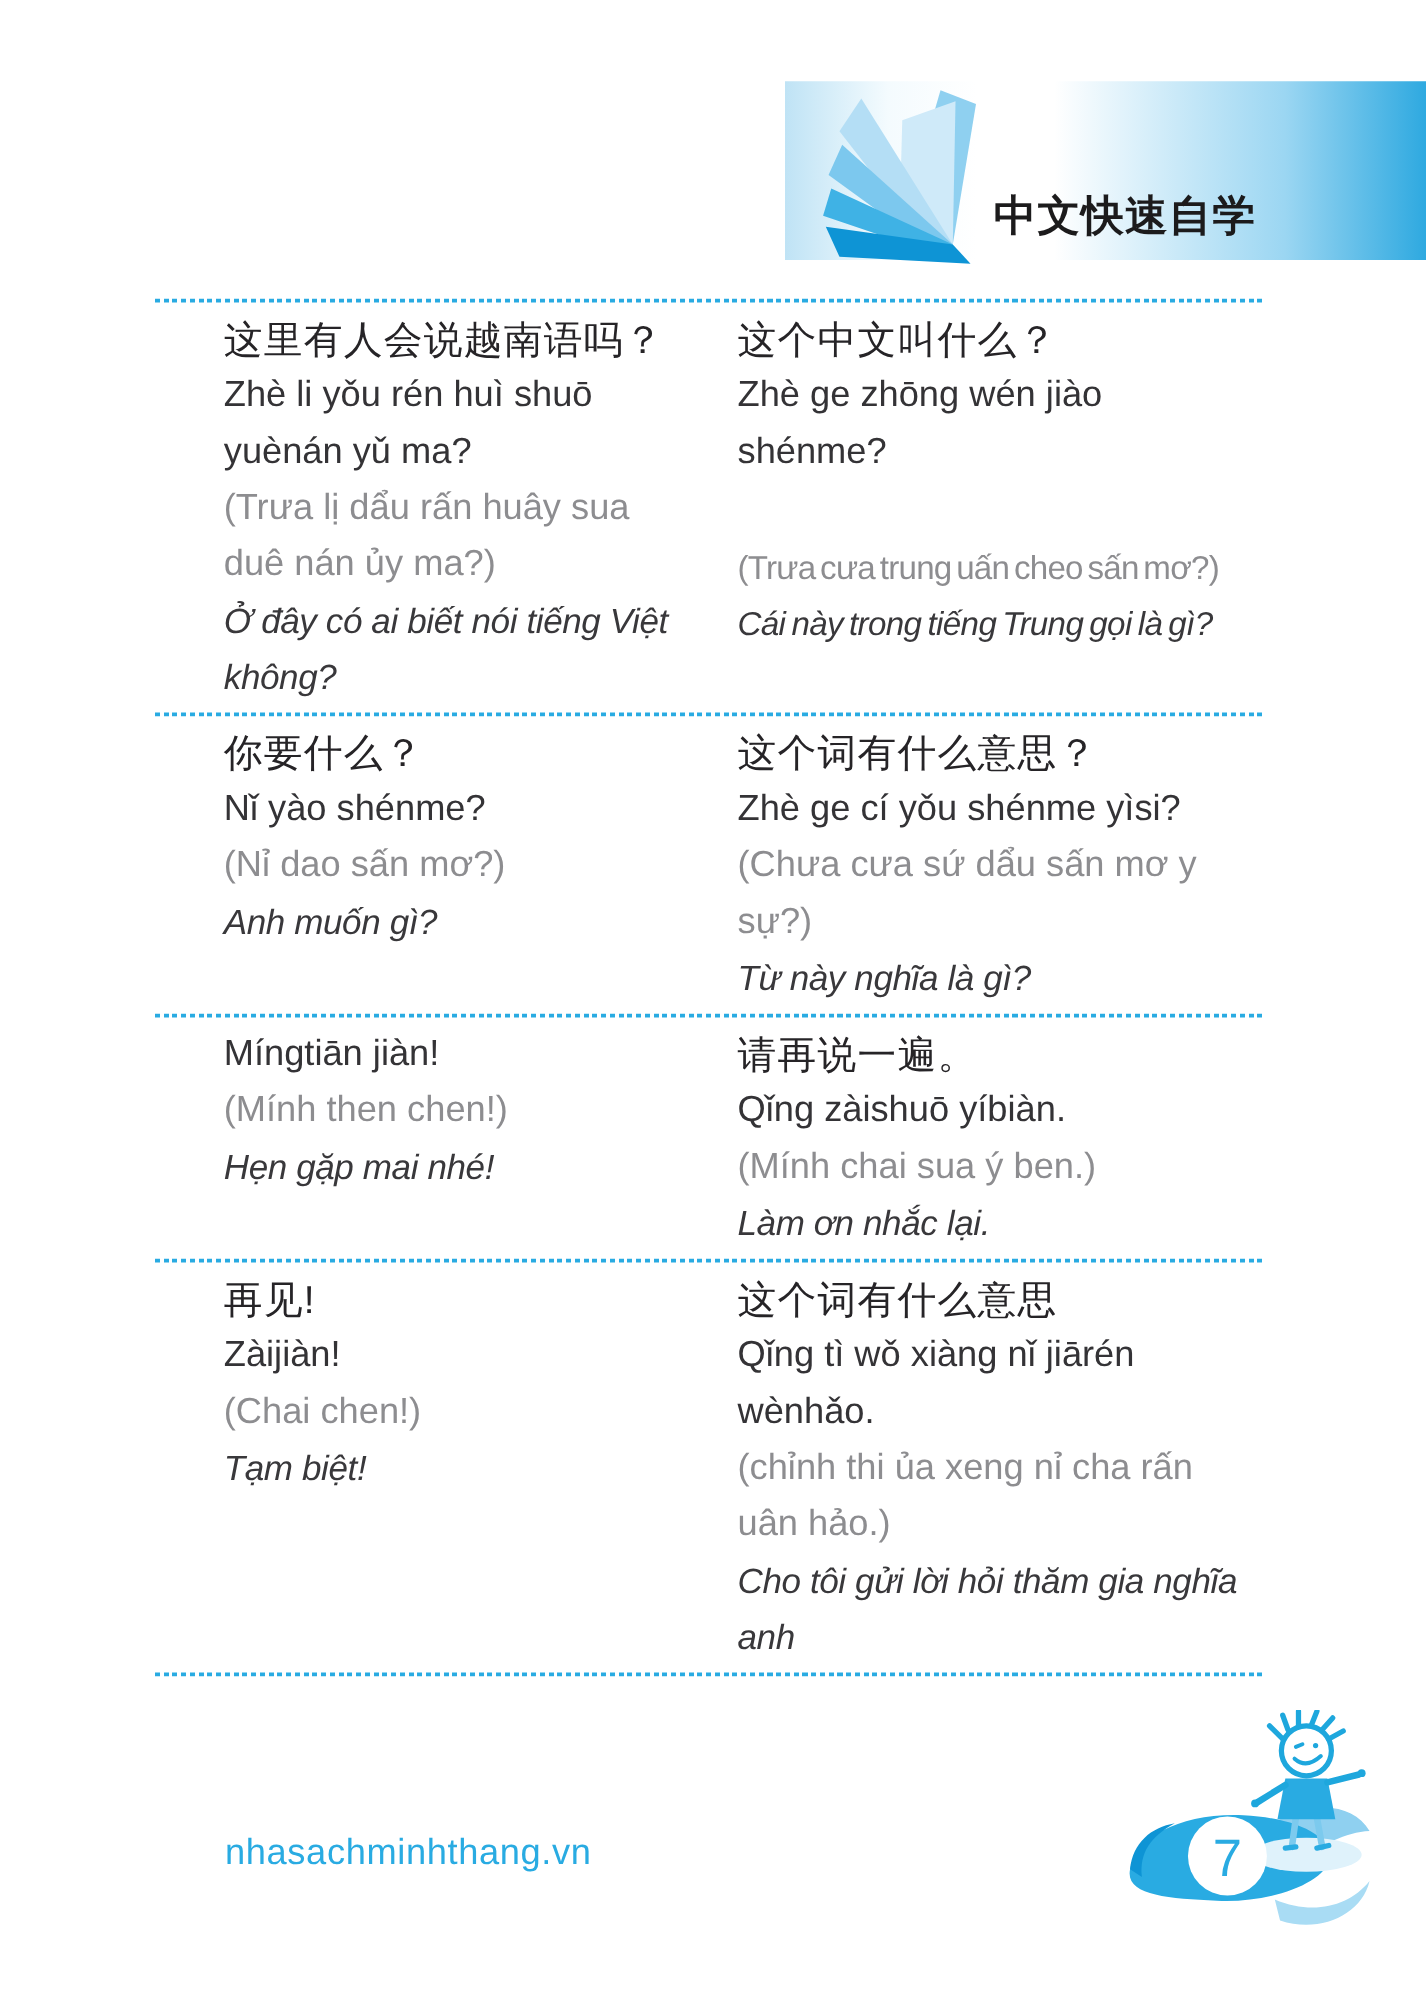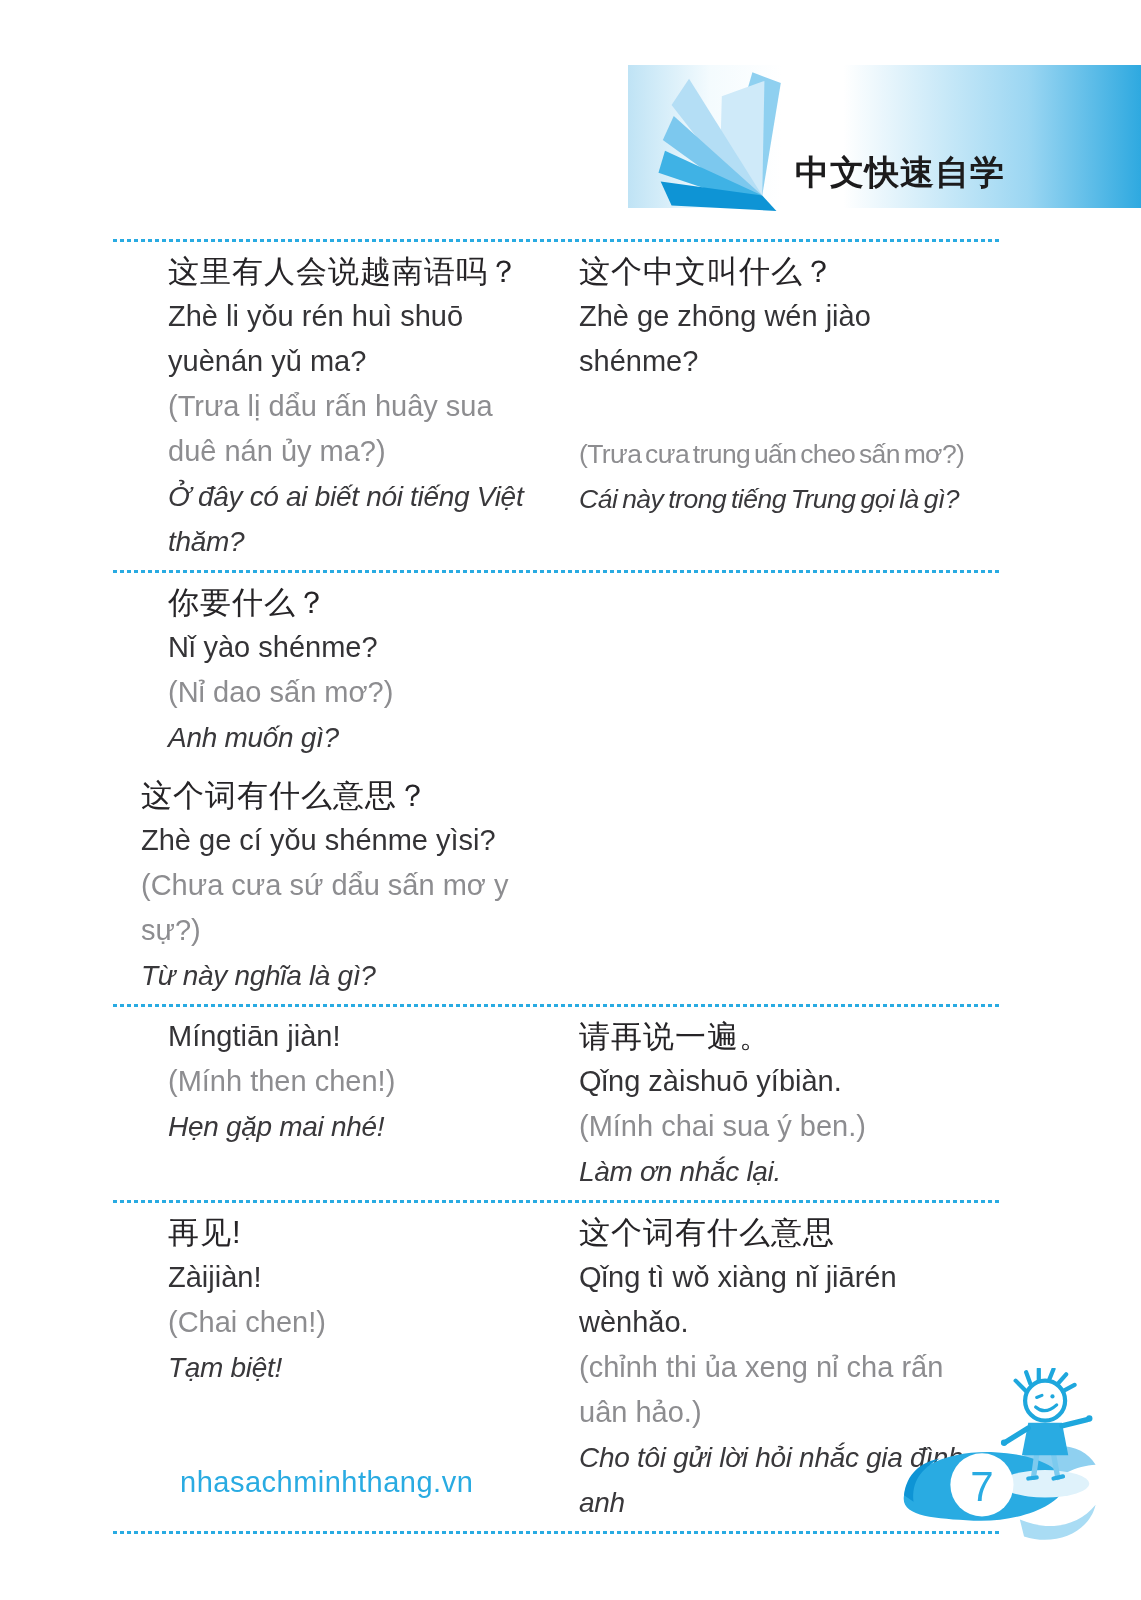--- a/index.html
+++ b/index.html
@@ -12,30 +12,30 @@
   .band{
     position:absolute;left:628px;top:65px;width:513px;height:143px;
     background:linear-gradient(90deg,#bfe3f5 0%,#f4fbfe 16%,#ffffff 30%,#ffffff 42%,#9bd6f2 78%,#2ea9e0 100%);
   }
   .book-icon{position:absolute;left:655px;top:70px;width:138px;height:142px;}
   .page-title{
     position:absolute;left:795px;top:126px;width:210px;
     font-size:34px;font-weight:700;color:#1c1b1c;letter-spacing:1px;white-space:nowrap;margin-top:24px;
   }
   
-  .table{position:absolute;left:113px;top:239px;width:888px;}
+  .table{position:absolute;left:124px;top:239px;width:888px;}
   .dotline{
     height:3px;width:100%;
     background:repeating-linear-gradient(90deg,#29abe2 0 4px,transparent 4px 7px);
   }
   .row{display:flex;box-sizing:border-box;}
   .cell{box-sizing:border-box;padding-top:7px;padding-bottom:6px;}
   .cell.left{width:438px;padding-left:55px;padding-right:10px;}
   .cell.right{width:450px;padding-left:28px;padding-right:6px;}
-  .r1{min-height:321px;} .r2{min-height:189px;flex-direction:column;} .r3{min-height:183px;} .r4{min-height:318px;}
+  .r1{min-height:321px;} .r2{min-height:189px;} .r3{min-height:183px;} .r4{min-height:318px;}
   .cell p{margin:0;line-height:45px;}
   .cn{font-size:31px;color:#262427;letter-spacing:1px;}
   .py{font-size:29px;font-weight:400;color:#343336;}
   .ph{font-size:29px;color:#8d8d90;}
   .vi{font-size:28px;font-style:italic;color:#39383b;letter-spacing:-0.3px;}
   .cell-1 .ph{font-size:26.5px;letter-spacing:-0.6px;word-spacing:-3px;margin-top:48px;}
   .cell-1 .vi{font-size:26.5px;letter-spacing:-0.5px;word-spacing:-2px;}
   
   .site-link{
     position:absolute;left:180px;top:1466px;
@@ -60,21 +60,21 @@
 <div class="page-title">中文快速自学</div>
 
 <main class="table">
   <div class="dotline"></div>
 
   <section class="row r1">
     <div class="cell left cell-0">
       <p class="cn">这里有人会说越南语吗？</p>
       <p class="py">Zhè li yǒu rén huì shuō yuènán yǔ ma?</p>
       <p class="ph">(Trưa lị dẩu rấn huây sua duê nán ủy ma?)</p>
-      <p class="vi">Ở đây có ai biết nói tiếng Việt thăm?</p>
+      <p class="vi">Ở đây có ai biết nói tiếng Việt không?</p>
     </div>
     <div class="cell right cell-1">
       <p class="cn">这个中文叫什么？</p>
       <p class="py">Zhè ge zhōng wén jiào shénme?</p>
       <p class="ph">(Trưa cưa trung uấn cheo sấn mơ?)</p>
       <p class="vi">Cái này trong tiếng Trung gọi là gì?</p>
     </div>
   </section>
 
   <div class="dotline"></div>
@@ -116,21 +116,21 @@
     <div class="cell left cell-6">
       <p class="cn">再见!</p>
       <p class="py">Zàijiàn!</p>
       <p class="ph">(Chai chen!)</p>
       <p class="vi">Tạm biệt!</p>
     </div>
     <div class="cell right cell-7">
       <p class="cn">这个词有什么意思</p>
       <p class="py">Qǐng tì wǒ xiàng nǐ jiārén wènhǎo.</p>
       <p class="ph">(chỉnh thi ủa xeng nỉ cha rấn uân hảo.)</p>
-      <p class="vi">Cho tôi gửi lời hỏi nhắc gia đình anh</p>
+      <p class="vi">Cho tôi gửi lời hỏi thăm gia nghĩa anh</p>
     </div>
   </section>
 
   <div class="dotline"></div>
 </main>
 
 <a class="site-link" href="#">nhasachminhthang.vn</a>
 
 <svg class="page-badge" viewBox="0 0 200 190" aria-hidden="true">
 

